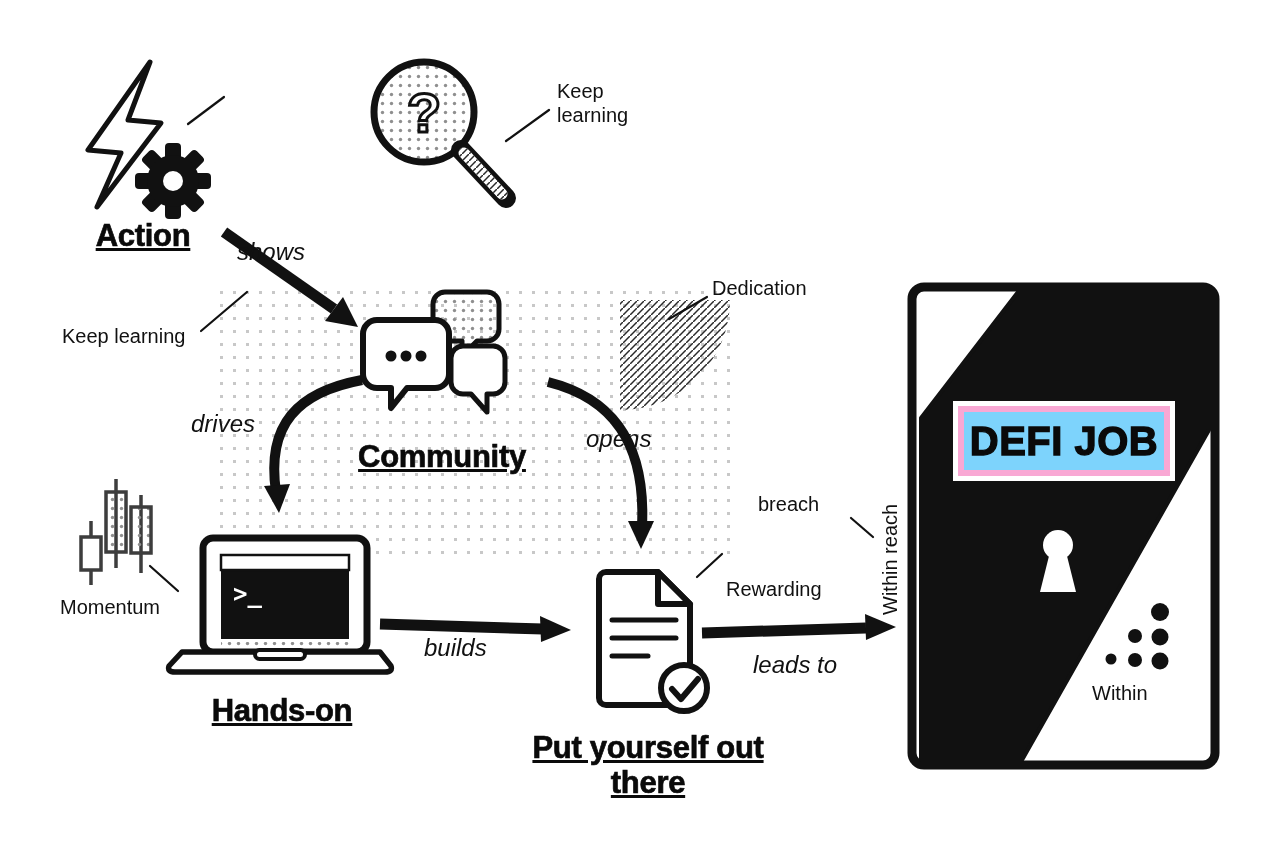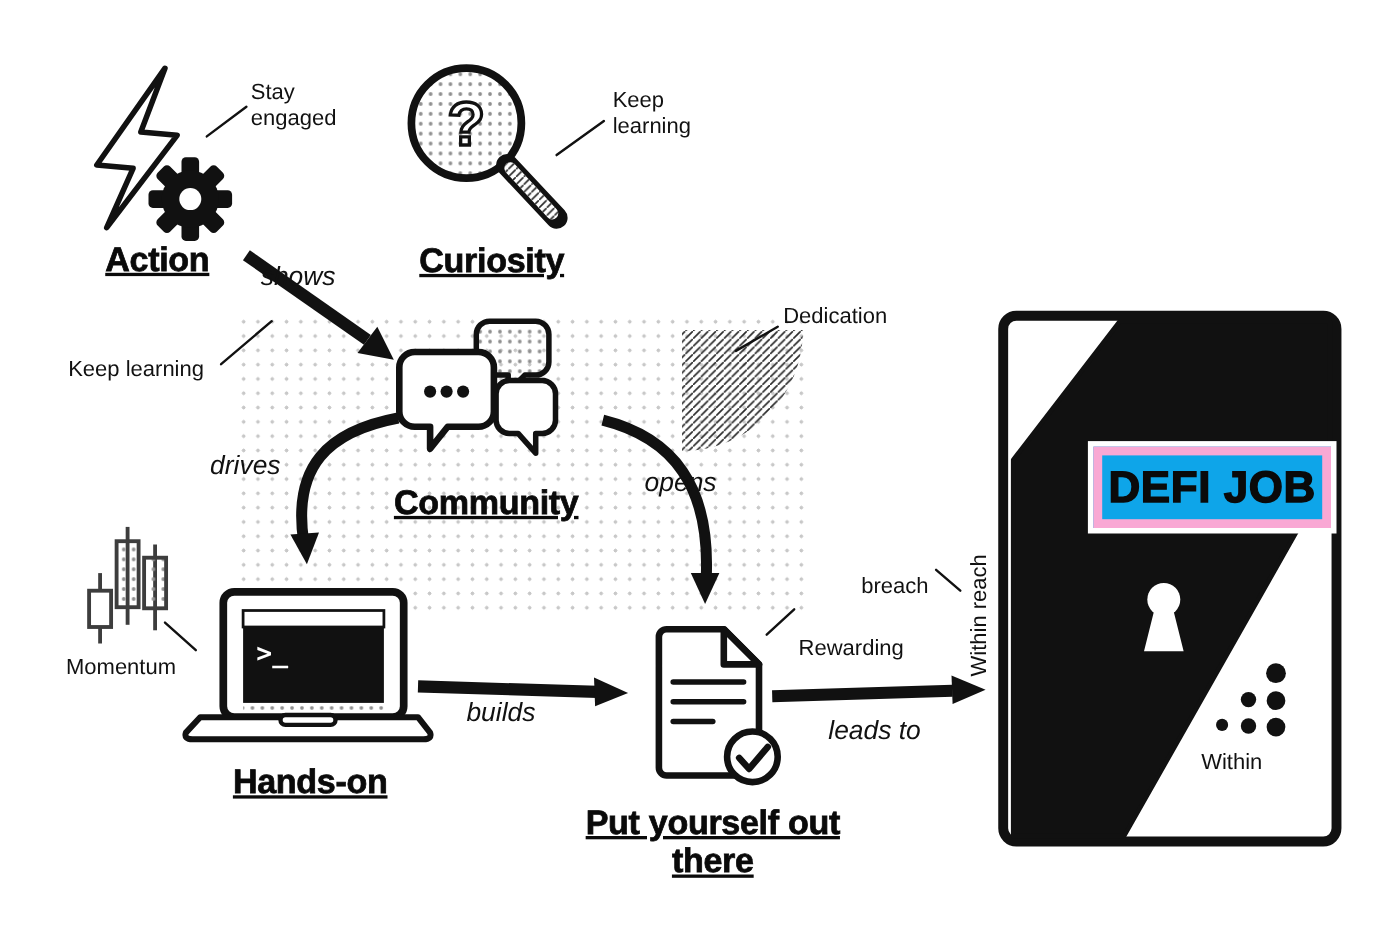--- a/index.html
+++ b/index.html
@@ -19,22 +19,22 @@
     -webkit-text-stroke:0.7px #0a0a0a;
   }
   .note{position:absolute;font-size:20px;line-height:1.18;color:#111;}
   .nowrap{white-space:nowrap;}
   .edge-label{position:absolute;font-style:italic;font-size:24px;color:#111;}
   .vertical-note{
     writing-mode:vertical-rl;transform:rotate(180deg);
     height:150px;white-space:nowrap;
   }
   #defi-sign{
-    position:absolute;left:994px;top:406px;width:200px;height:58px;
-    background:#0ea5e9;border:8px solid #f9a8d4;box-shadow:0 0 0 5px #ffffff;
+    position:absolute;left:958px;top:406px;width:200px;height:58px;
+    background:#7dd3fc;border:6px solid #f9a8d4;box-shadow:0 0 0 5px #ffffff;
     display:flex;align-items:center;justify-content:center;
     font-weight:700;font-size:40px;letter-spacing:0.5px;color:#0a0a0a;
     -webkit-text-stroke:1.3px #0a0a0a;
   }
 </style>
 </head>
 <body>
 
 <div class="canvas">
 
@@ -162,38 +162,36 @@
         <circle cx="1135" cy="636" r="7"></circle>
         <circle cx="1160" cy="637" r="8.5"></circle>
         <circle cx="1111" cy="659" r="5.5"></circle>
         <circle cx="1135" cy="660" r="7"></circle>
         <circle cx="1160" cy="661" r="8.5"></circle>
       </g>
     </g>
   </svg>
 
   <div class="node-label" style="left:58px;top:219px;width:170px;">Action</div>
-  <div class="node-label" style="left:357px;top:220px;width:180px;">Curiosity</div>
   <div class="node-label" style="left:327px;top:440px;width:230px;">Community</div>
   <div class="node-label" style="left:192px;top:694px;width:180px;">Hands-on</div>
   <div class="node-label" style="left:528px;top:731px;width:240px;">Put yourself out there</div>
 
   <div id="defi-sign">
     <span>DEFI JOB</span>
   </div>
 
   <div class="edge-label" style="left:237px;top:238px;">shows</div>
   <div class="edge-label" style="left:191px;top:410px;font-style:italic;">drives</div>
   <div class="edge-label" style="left:586px;top:425px;">opens</div>
   <div class="edge-label" style="left:424px;top:634px;">builds</div>
   <div class="edge-label" style="left:753px;top:651px;">leads to</div>
 
-  <div class="note" style="left:228px;top:73px;width:100px;">Stay engaged</div>
   <div class="note" style="left:557px;top:80px;width:92px;">Keep learning</div>
   <div class="note nowrap" style="left:62px;top:325px;">Keep learning</div>
   <div class="note nowrap" style="left:712px;top:277px;">Dedication</div>
   <div class="note nowrap" style="left:60px;top:596px;">Momentum</div>
   <div class="note nowrap" style="left:726px;top:535px;margin-top:43px;">Rewarding</div>
-  <div class="note nowrap" style="left:783px;top:493px;margin-top:29px;">breach</div>
+  <div class="note nowrap" style="left:758px;top:493px;">breach</div>
   <div class="note vertical-note" style="left:879px;top:465px;">Within reach</div>
   <div class="note nowrap" style="left:1092px;top:682px;">Within</div>
 
 </div>
 
 </body></html>

